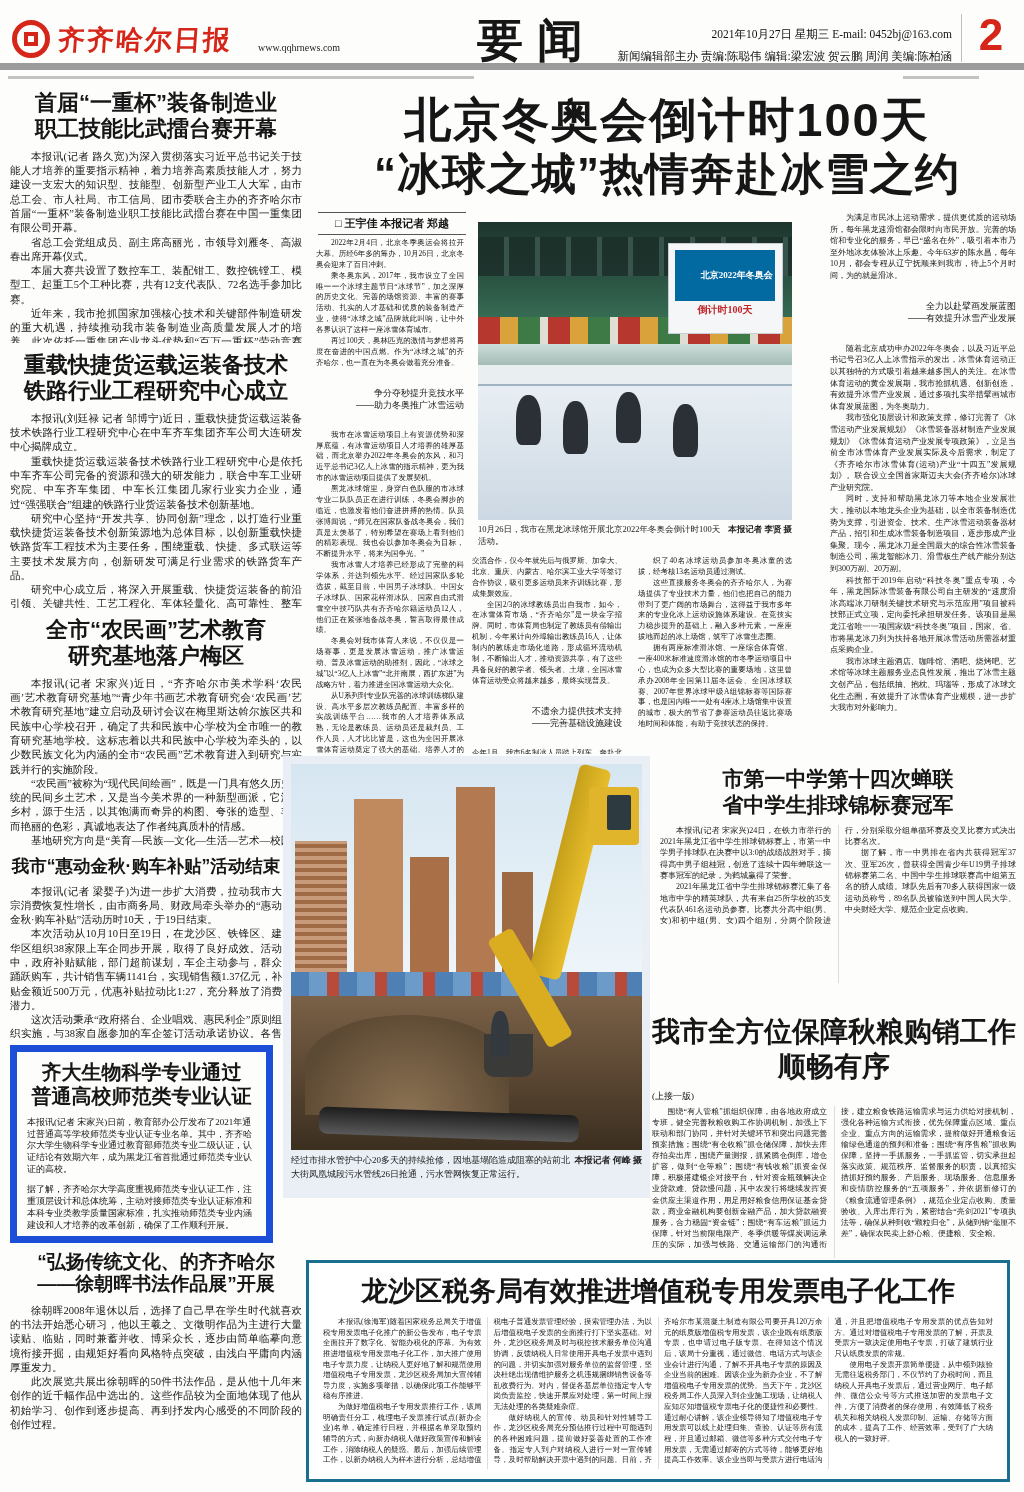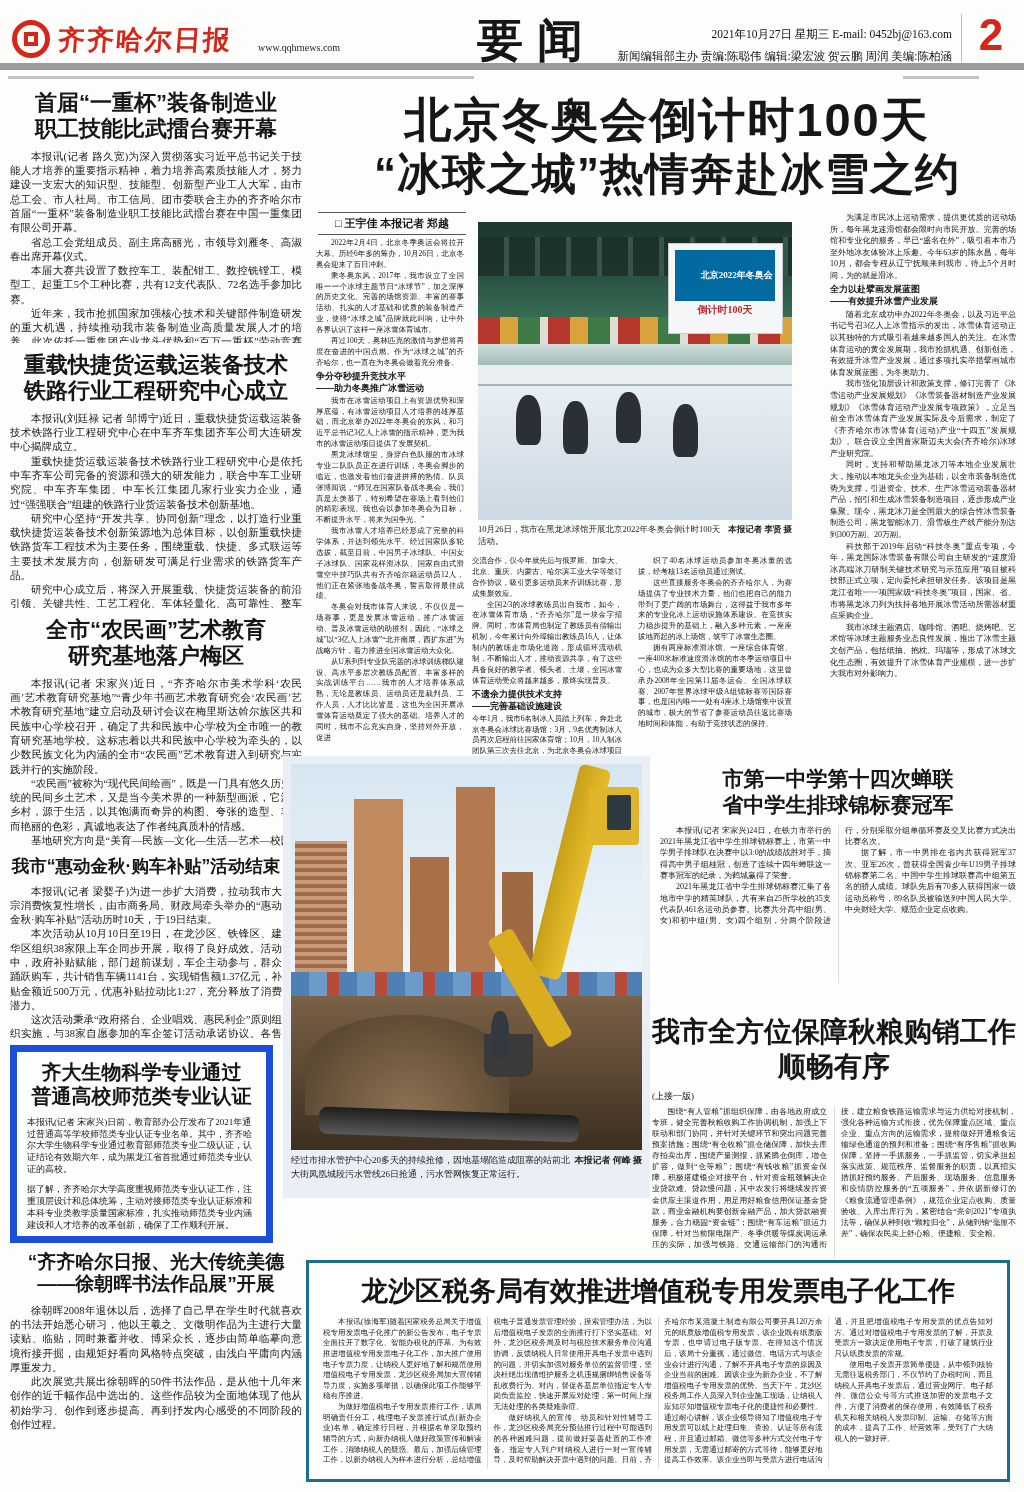--- a/index.html
+++ b/index.html
@@ -41,21 +41,21 @@
   .main-headline .t2{display:block;font-size:44px;letter-spacing:1px;}
   .byline{left:318px;top:212px;width:148px;text-align:center;font-size:11px;font-weight:bold;
           border-top:1px solid #555;border-bottom:1px solid #555;padding:3px 0;}
   .mcol{font-size:7.5px;line-height:1.45;text-align:justify;overflow:hidden;}
   .mcol p{margin:0;text-indent:2em;}
   .mcol.cont-first p:first-child{text-indent:0;}
   .mc1{left:316px;top:238px;width:148px;height:516px;}
   .mc2{left:472px;top:556px;width:150px;height:198px;}
   .mc3{left:638px;top:556px;width:154px;height:198px;}
   .mc4{left:830px;top:212px;width:186px;height:546px;font-size:8px;}
-  .msub{font-family:"Liberation Sans","DejaVu Sans",sans-serif;font-weight:700;font-size:9px;text-align:left;margin:1px 0;text-indent:0 !important;line-height:1.4;}
+  .msub{font-family:"Liberation Sans","DejaVu Sans",sans-serif;font-weight:400;font-size:9px;text-align:right;margin:18px 0;text-indent:0 !important;line-height:1.4;}
   .msub span{display:block;text-indent:0;}
 
   
   .photo1{left:478px;top:222px;width:314px;height:298px;overflow:hidden;background:#c9d6d2;}
   .ph{position:absolute;}
   .rink-top{left:0;top:0;right:0;height:40%;background:linear-gradient(#1d352e,#2f5c49 60%,#3f7a5e);}
   .rink-windows{left:0;top:5%;right:0;height:13%;background:repeating-linear-gradient(90deg,#1c2e29 0 26px,#3a564e 26px 31px);opacity:.85;}
   .rink-banner{left:0;top:32%;right:0;height:9%;background:repeating-linear-gradient(90deg,#b5372e 0 22px,#d9a23a 22px 40px,#3e7a46 40px 62px,#e0ddd4 62px 70px);}
   .rink-glass{left:0;top:41%;right:0;height:7%;background:linear-gradient(#cfe0dc,#9fb8b2);opacity:.9;}
   .rink-boards{left:0;top:48%;right:0;height:7%;background:#e9eef0;border-bottom:2px solid #9fb3c0;box-sizing:border-box;}
@@ -185,21 +185,21 @@
       </h2>
       <div class="body">
           <p>本报讯(记者 宋家兴)日前，教育部办公厅发布了2021年通过普通高等学校师范类专业认证专业名单。其中，齐齐哈尔大学生物科学专业通过教育部师范类专业二级认证，认证结论有效期六年，成为黑龙江省首批通过师范类专业认证的高校。</p>
           <p>据了解，齐齐哈尔大学高度重视师范类专业认证工作，注重顶层设计和总体统筹，主动对接师范类专业认证标准和本科专业类教学质量国家标准，扎实推动师范类专业内涵建设和人才培养的改革创新，确保了工作顺利开展。</p>
           <p>截至目前，全校共有15个师范类招生专业，其中生物科学专业通过二级专业认证；汉语言文学、英语、数学与应用数学专业认证申请材料通过审核，将于2021年11月末接受教育部师范类专业认证专家组考查。</p>
         </div>
     </div>
 
     <div class="art a6">
       <h2>
-          <span>“齐齐哈尔日报、光大传统美德</span>
+          <span>“弘扬传统文化、的齐齐哈尔</span>
           <span>——徐朝晖书法作品展”开展</span>
         </h2>
       <div class="body">
           <p>徐朝晖2008年退休以后，选择了自己早在学生时代就喜欢的书法开始悉心研习，他以王羲之、文徵明作品为主进行大量读贴、临贴，同时兼蓄并收、博采众长，逐步由简单临摹向意境衔接开掘，由规矩好看向风格特点突破，由浅白平庸向内涵厚重发力。</p>
           <p>此次展览共展出徐朝晖的50件书法作品，是从他十几年来创作的近千幅作品中选出的。这些作品较为全面地体现了他从初始学习、创作到逐步提高、再到抒发内心感受的不同阶段的创作过程。</p>
         </div>
     </div>
   </div>
 
   <div class="abs main-headline sans">

